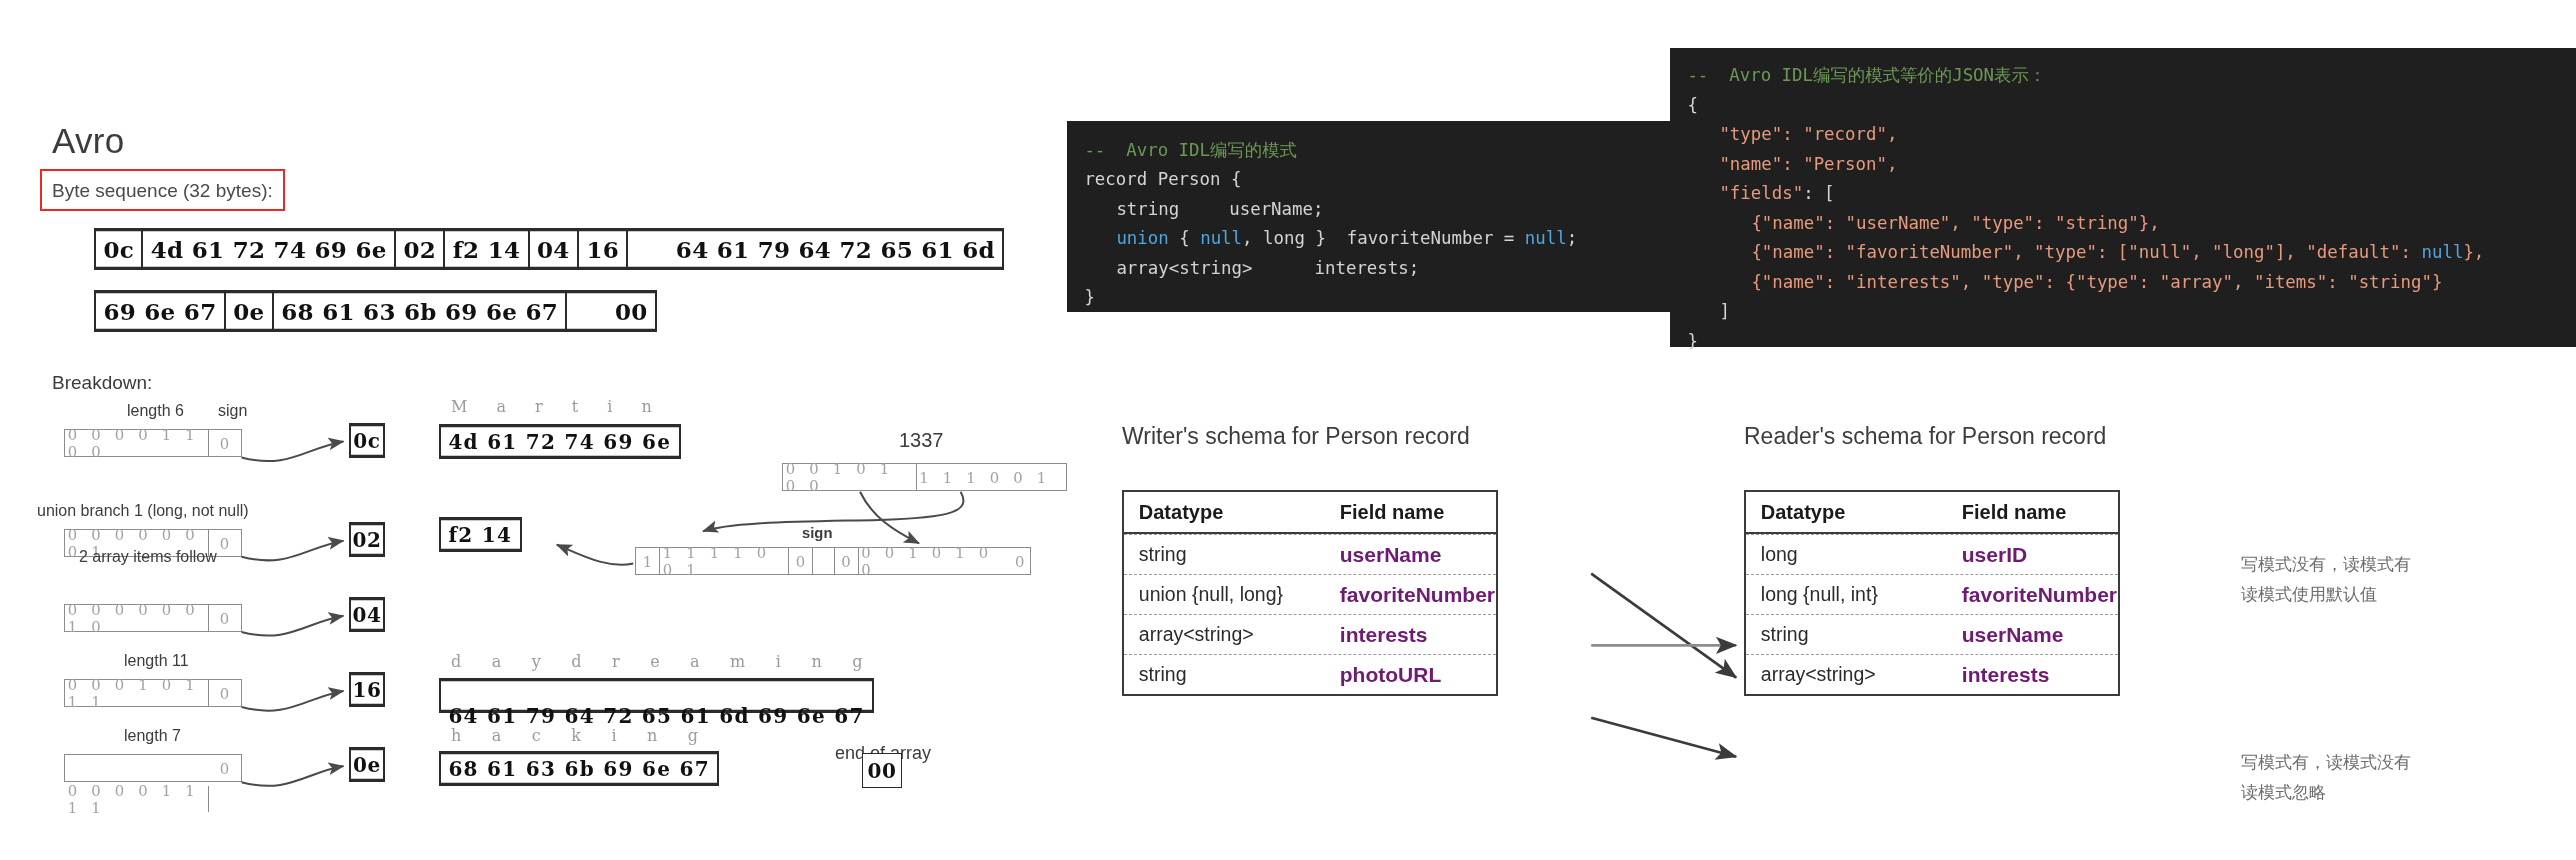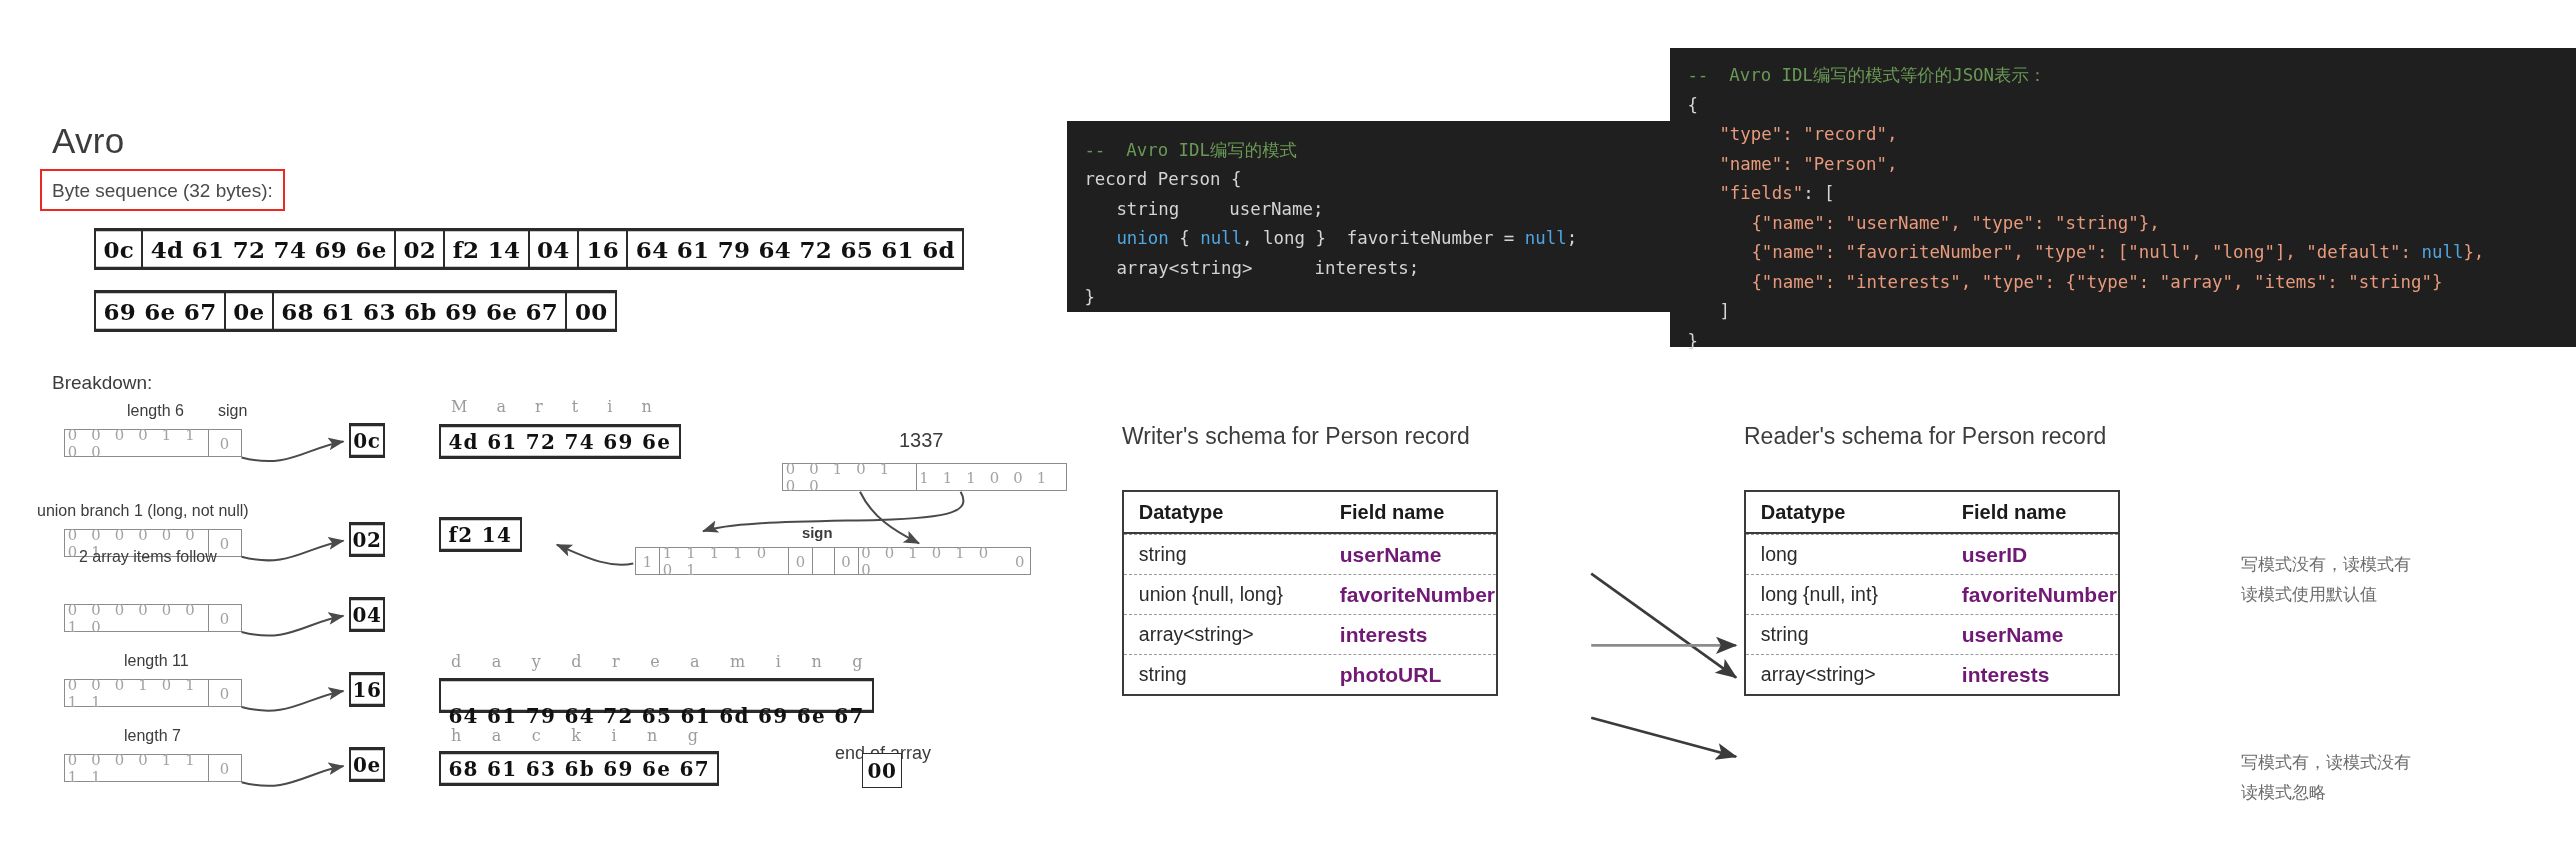--- a/index.html
+++ b/index.html
@@ -12,21 +12,21 @@
   #byte-seq-box{left:40px;top:169px;width:245px;height:42px;border:2.7px solid #ee2722;
                 box-sizing:border-box;}
   #byte-seq-label{left:52px;top:180px;font-size:19px;color:#4a4a4a;}
 
   
   .strip{position:absolute;border:2px solid #2b2b2b;box-sizing:border-box;
          display:flex;background:#fff;
          box-shadow:0 2px 0 -0.7px #2b2b2b inset, 0 -2px 0 -0.7px #2b2b2b inset;}
   .strip .grp{display:flex;align-items:center;justify-content:center;
               border-right:2px solid #2b2b2b;box-sizing:border-box;height:100%;}
-  .strip .grp:last-child{border-right:none;}
+  .strip .grp:last-child{border-right:none;padding-left:40px;}
   .strip .b{font-family:"DejaVu Serif","Liberation Serif",serif;font-weight:700;
             font-size:23px;color:#111;letter-spacing:0.3px;padding:0 7.4px;}
   #strip1{left:94px;top:228px;height:42px;}
   #strip2{left:94px;top:290px;height:42px;}
 
   
   #breakdown-label{left:52px;top:372px;font-size:19px;color:#3c3c3c;}
   .bitbox{position:absolute;display:flex;border:1.3px solid #8c8c8c;background:#fff;
           box-sizing:border-box;height:28px;}
   .bitbox .seg{display:flex;align-items:center;border-right:1.3px solid #8c8c8c;
@@ -171,21 +171,21 @@
   <div class="seg" style="width:31px;justify-content:center;">
       <span class="bit">0</span>
     </div>
 </div>
 <div class="hexbox" style="left:349px;top:672px;width:36px;">
     <span>16</span>
   </div>
 
 <div class="cap" style="left:124px;top:727px;">length 7</div>
 <div class="bitbox" style="left:64px;top:754px;width:178px;">
-  <div class="seg" style="width:144px;">
+  <div class="seg" style="width:144px;margin-top:31px;">
       <span style="font-family:'DejaVu Serif',serif;font-size:14.8px;color:#a2a2a2;letter-spacing:4.7px;">0 0 0 0 1 1 1 1</span>
     </div>
   <div class="seg" style="width:31px;justify-content:center;">
       <span class="bit">0</span>
     </div>
 </div>
 <div class="hexbox" style="left:349px;top:747px;width:36px;">
     <span>0e</span>
   </div>
 

